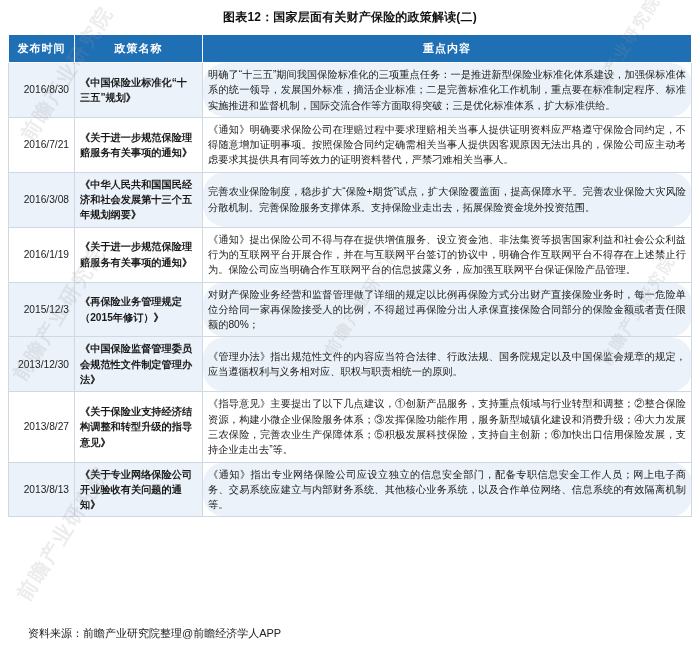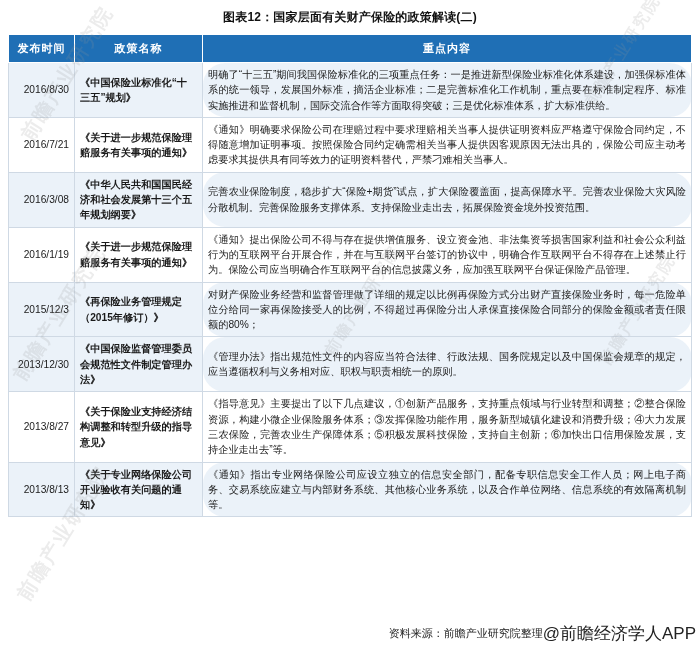--- a/index.html
+++ b/index.html
@@ -102,33 +102,33 @@
   col.c1 { width: 66px; }
   col.c2 { width: 128px; }
   col.c3 { width: auto; }
 
   .footer {
     position: absolute;
     left: 0;
     right: 0;
     bottom: 6px;
     height: 26px;
-    padding: 0 4px;
+    padding: 0 28px;
     box-sizing: border-box;
     display: flex;
     align-items: center;
-    justify-content: flex-end;
+    justify-content: flex-start;
     z-index: 6;
   }
   .footer .src {
     font-size: 11px;
     color: #222;
   }
   .footer .brand {
-    font-size: 17px;
+    font-size: 11px;
     color: #222;
   }
   .divider {
     position: absolute;
     left: 8px;
     right: 8px;
     bottom: 32px;
     border-top: 1px solid #ffffff;
     z-index: 1;
   }

